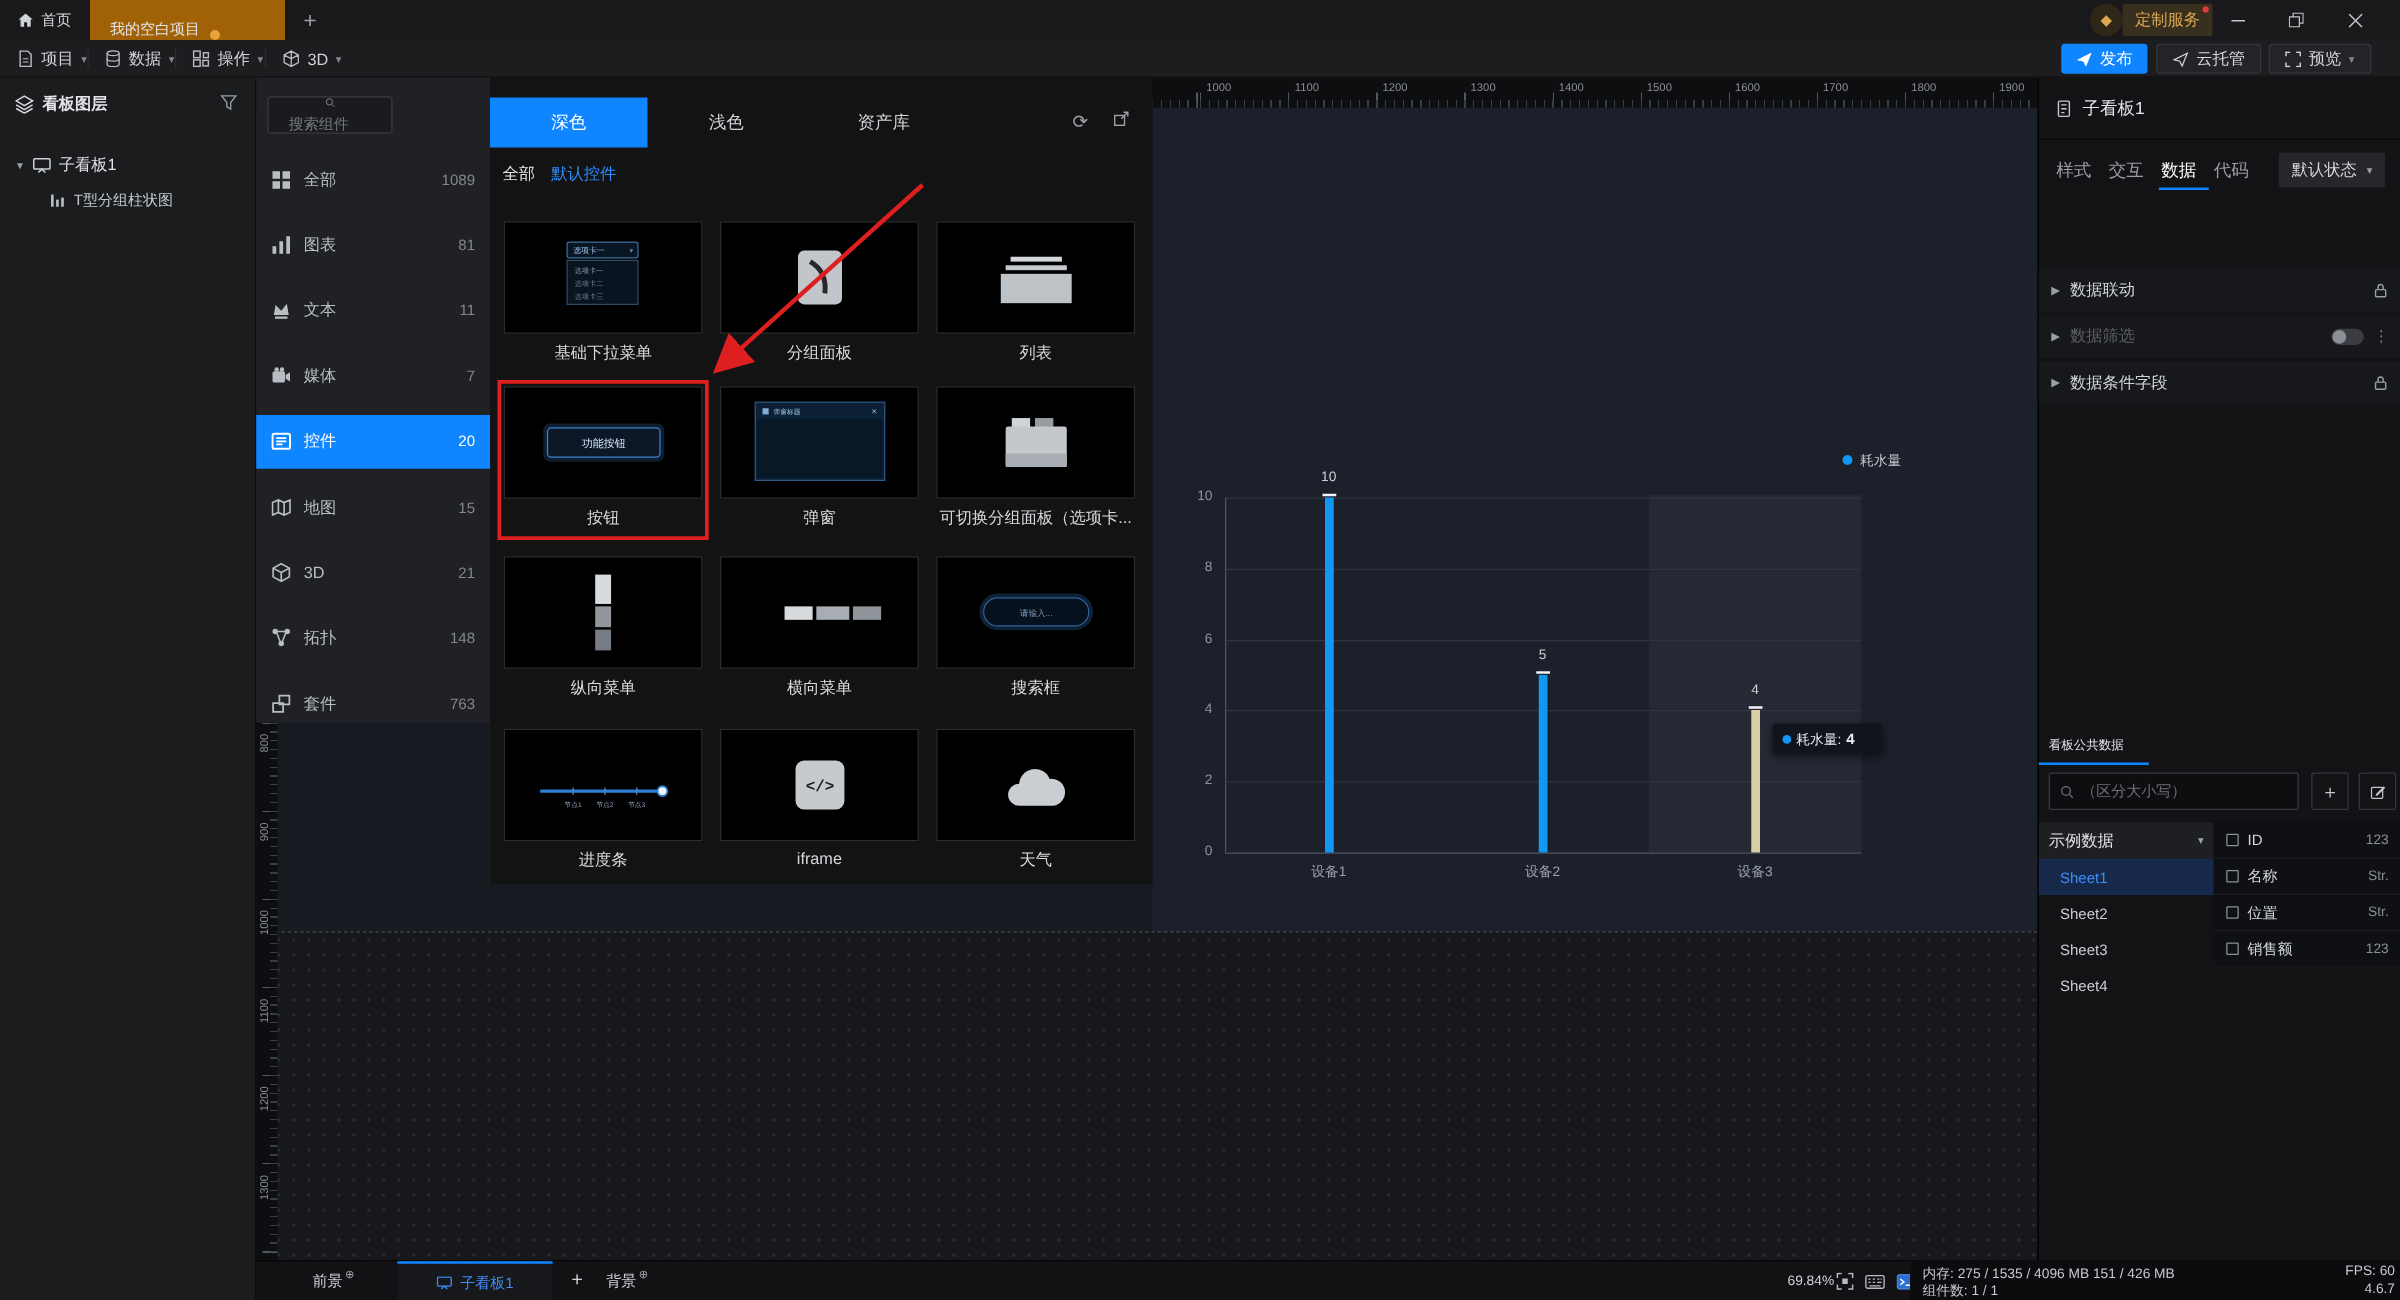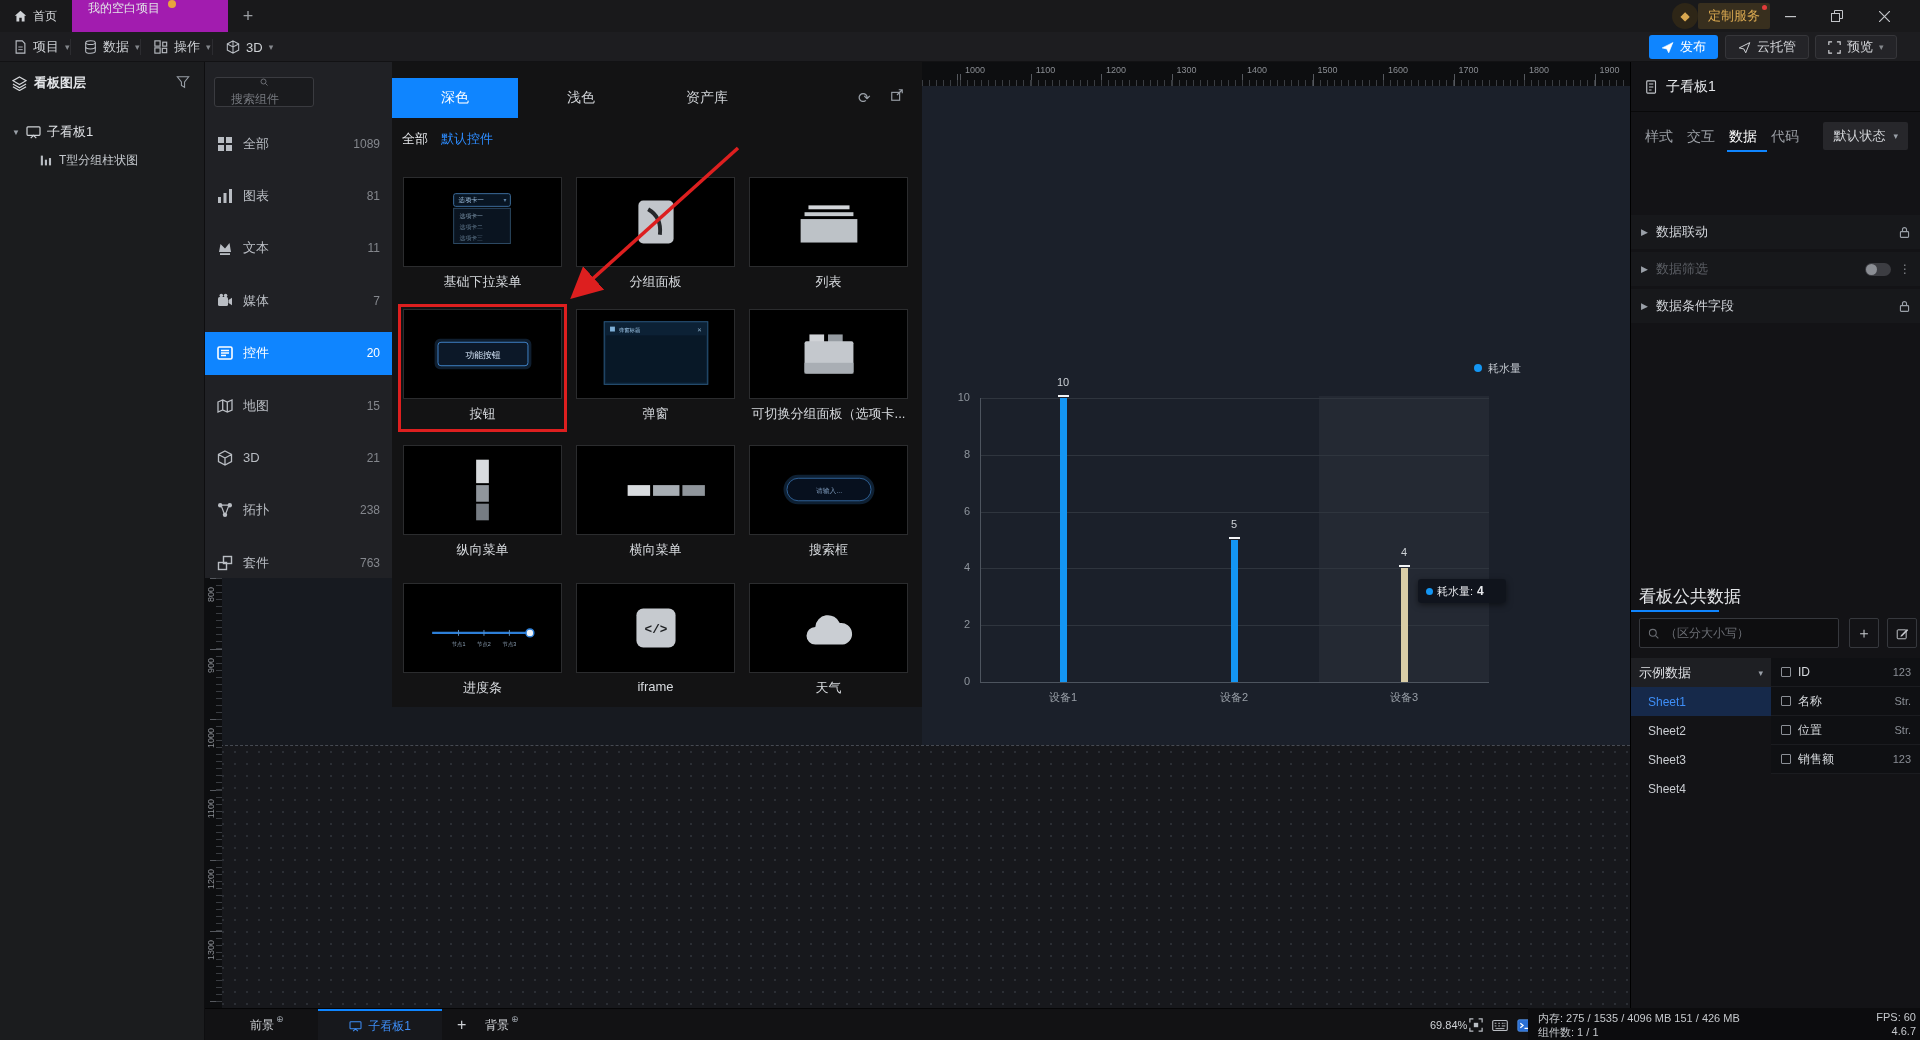--- a/index.html
+++ b/index.html
@@ -4,21 +4,21 @@
 <style>
   * { margin:0; padding:0; box-sizing:border-box; }
   html,body { width:1920px; height:1040px; overflow:hidden; background:#101113;
     font-family:"Liberation Sans","DejaVu Sans",sans-serif; cursor:default; user-select:none; }
   .abs { position:absolute; }
   #app { position:relative; width:1920px; height:1040px; color:#c9ccd1; font-size:12px; }
 
   
   #topbar { left:0; top:0; width:1920px; height:32px; background:#19191b; z-index:30; }
   .home-tab { left:0; top:0; height:32px; width:72px; display:flex; align-items:center; gap:6px; padding-left:14px; color:#d6d8db; }
-  .proj-tab { left:72px; top:0; height:32px; width:156px; background:#a21caf; display:flex; align-items:flex-start; gap:8px; padding-left:16px; color:#e2e4e7; }
+  .proj-tab { left:72px; top:0; height:32px; width:156px; background:#a16207; display:flex; align-items:flex-end; gap:8px; padding-left:16px; color:#e2e4e7; }
   .tab-dot { width:8px; height:8px; border-radius:50%; background:#e8a33d; }
   .newtab { left:236px; top:4px; width:24px; height:24px; color:#9b9ea3; font-size:18px; display:flex; align-items:center; justify-content:center; }
   .vip-wrap { left:1672px; top:3px; height:26px; display:flex; align-items:center; }
   .vip-diamond { width:26px; height:26px; border-radius:50%; background:#2e2617; display:flex; align-items:center; justify-content:center; color:#d9a850; font-size:12px; }
   .vip-btn { height:26px; background:#382f1e; color:#d9a850; padding:0 10px; display:flex; align-items:center; border-radius:2px; position:relative; font-size:13px; }
   .vip-red { position:absolute; right:3px; top:2px; width:5px; height:5px; border-radius:50%; background:#e23b3b; }
   .winbtn { top:0; width:44px; height:32px; display:flex; align-items:center; justify-content:center; color:#c2c4c8; }
   .winbtn svg { display:block; }
 
   
@@ -98,21 +98,21 @@
   .itab-line { position:absolute; left:82px; top:38px; width:40px; height:2px; background:#0f85ff; }
   #state-btn { position:absolute; right:12px; top:10px; height:28px; background:#27272b; border-radius:2px; display:flex; align-items:center; gap:8px; padding:10px 10px; color:#d5d7db; font-size:13px; }
   .sec-row { position:absolute; left:0; width:290px; height:34px; background:#17181b; display:flex; align-items:center; gap:8px; padding:0 10px; color:#d0d3d8; font-size:13px; }
   .sec-row .scaret { font-size:9px; color:#9aa0a8; }
   .sec-row.disabled { color:#5c5f65; }
   .sec-right { margin-left:auto; display:flex; align-items:center; gap:8px; color:#9aa0a8; }
   .toggle { width:26px; height:13px; border-radius:7px; background:#3c3d42; position:relative; }
   .toggle .knob { position:absolute; left:1px; top:1px; width:11px; height:11px; border-radius:50%; background:#8b8e94; }
   .kebab { color:#84878d; font-size:12px; letter-spacing:0; }
   #common-block { position:absolute; left:0; top:518px; width:290px; }
-  .common-title { position:relative; height:32px; display:flex; align-items:center; padding-left:8px; color:#e4e6e9; font-size:17px; }
+  .common-title { position:relative; height:32px; display:flex; align-items:center; padding-left:8px; color:#e4e6e9; font-size:10px; }
   .common-underline { position:absolute; left:0; top:30px; width:88px; height:2px; background:#0f85ff; }
   #common-search { position:absolute; left:8px; top:38px; width:200px; height:30px; border:1px solid #36383d; background:#0e0e10; border-radius:2px; display:flex; align-items:center; gap:6px; padding:0 8px; color:#717479; }
   #common-search input { background:transparent; border:none; outline:none; color:#aab; width:150px; font-size:12px; font-family:inherit; }
   #common-search input::placeholder { color:#6c6f75; }
   .sq-btn { position:absolute; top:38px; width:30px; height:30px; border:1px solid #36383d; background:#131316; border-radius:2px; display:flex; align-items:center; justify-content:center; color:#c4c7cc; font-size:15px; }
   #dataset-row { position:absolute; left:0; top:78px; width:140px; height:29px; background:#1e1f23; display:flex; align-items:center; padding:0 8px; color:#dfe1e5; font-size:13px; }
   #dataset-row .chev { margin-left:auto; color:#9aa0a8; font-size:9px; }
   .sheet-row { position:absolute; left:0; width:140px; height:29px; display:flex; align-items:center; padding-left:17px; color:#c9ccd1; font-size:12px; }
   .sheet-row.active { background:#16294a; color:#3e8ef7; }
   .field-row { position:absolute; left:140px; width:150px; height:29px; background:#0f1013; border-bottom:1px solid #1b1c20; display:flex; align-items:center; gap:7px; padding:0 10px; color:#d5d8dc; font-size:12px; }
@@ -409,21 +409,21 @@
         <div class="cat-row" style="top: 426.8px;">
           <span>
             <svg width="16" height="16" viewBox="0 0 16 16" fill="currentColor">
               <circle cx="3.2" cy="3.2" r="2.2"></circle>
               <circle cx="12.8" cy="3.2" r="2.2"></circle>
               <circle cx="8" cy="12.8" r="2.2"></circle>
               <path d="M4.5 4.5 L7 11 M11.5 4.5 L9 11 M5 3.2 H11" stroke="currentColor" stroke-width="1.2" fill="none"></path>
             </svg>
           </span>
           <span>拓扑</span>
-          <span class="cat-count">238</span>
+          <span class="cat-count">148</span>
         </div>
         <div class="cat-row" style="top: 479.2px;">
           <span>
             <svg width="16" height="16" viewBox="0 0 16 16" fill="currentColor">
               <rect x="1.5" y="7.5" width="8" height="7" fill="none" stroke="currentColor" stroke-width="1.4"></rect>
               <rect x="6.5" y="1.5" width="8" height="7" fill="none" stroke="currentColor" stroke-width="1.4"></rect>
             </svg>
           </span>
           <span>套件</span>
           <span class="cat-count">763</span>

